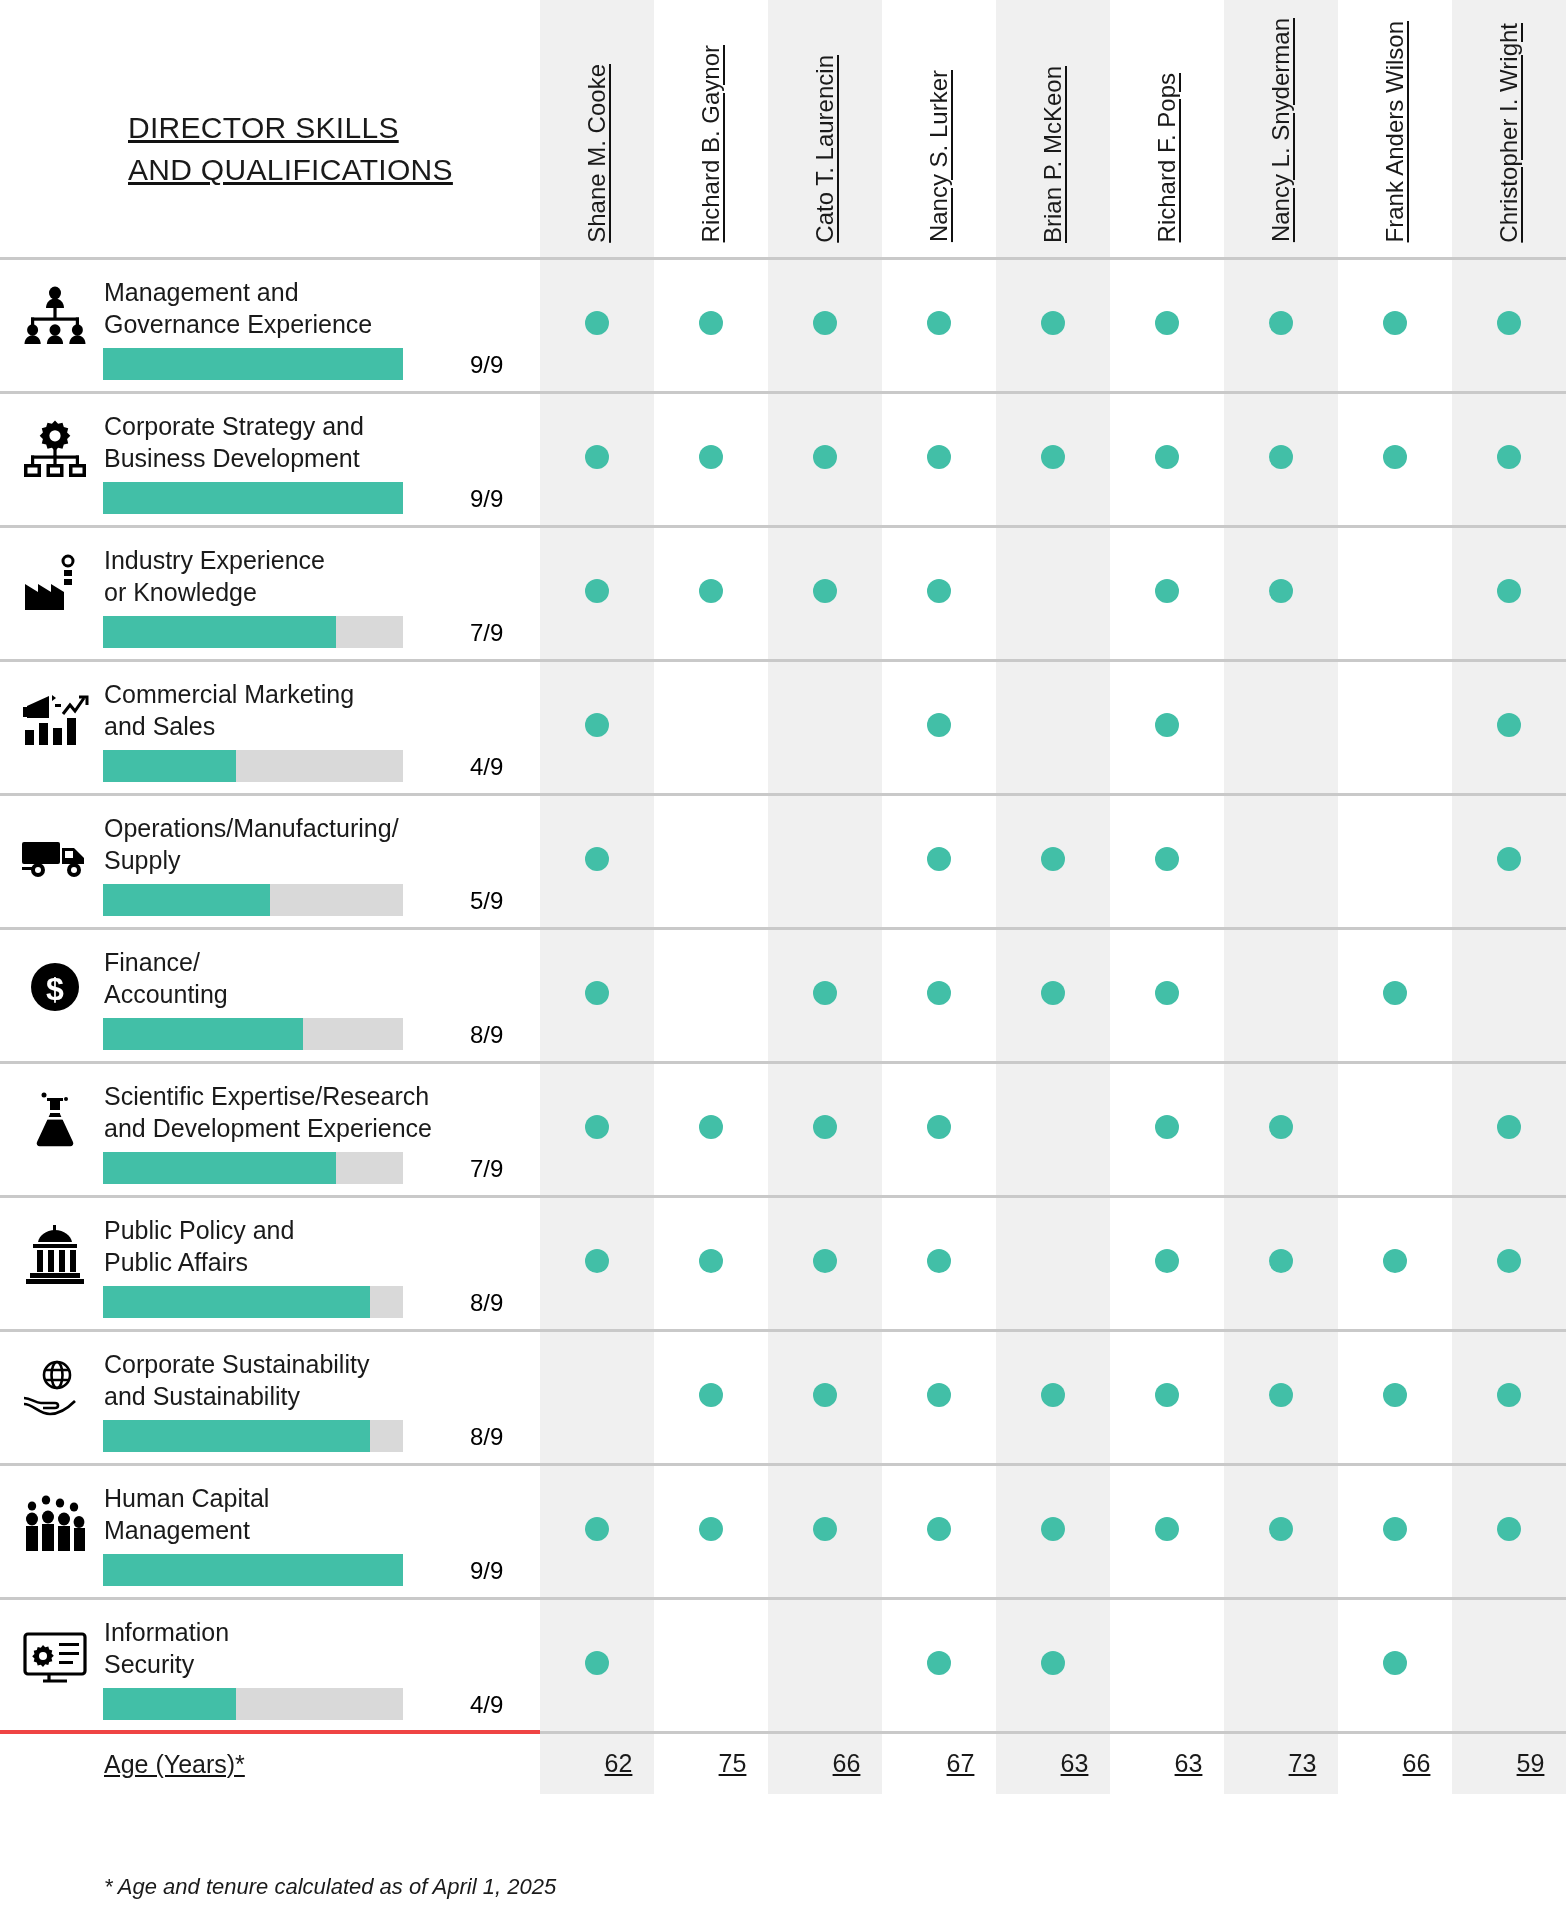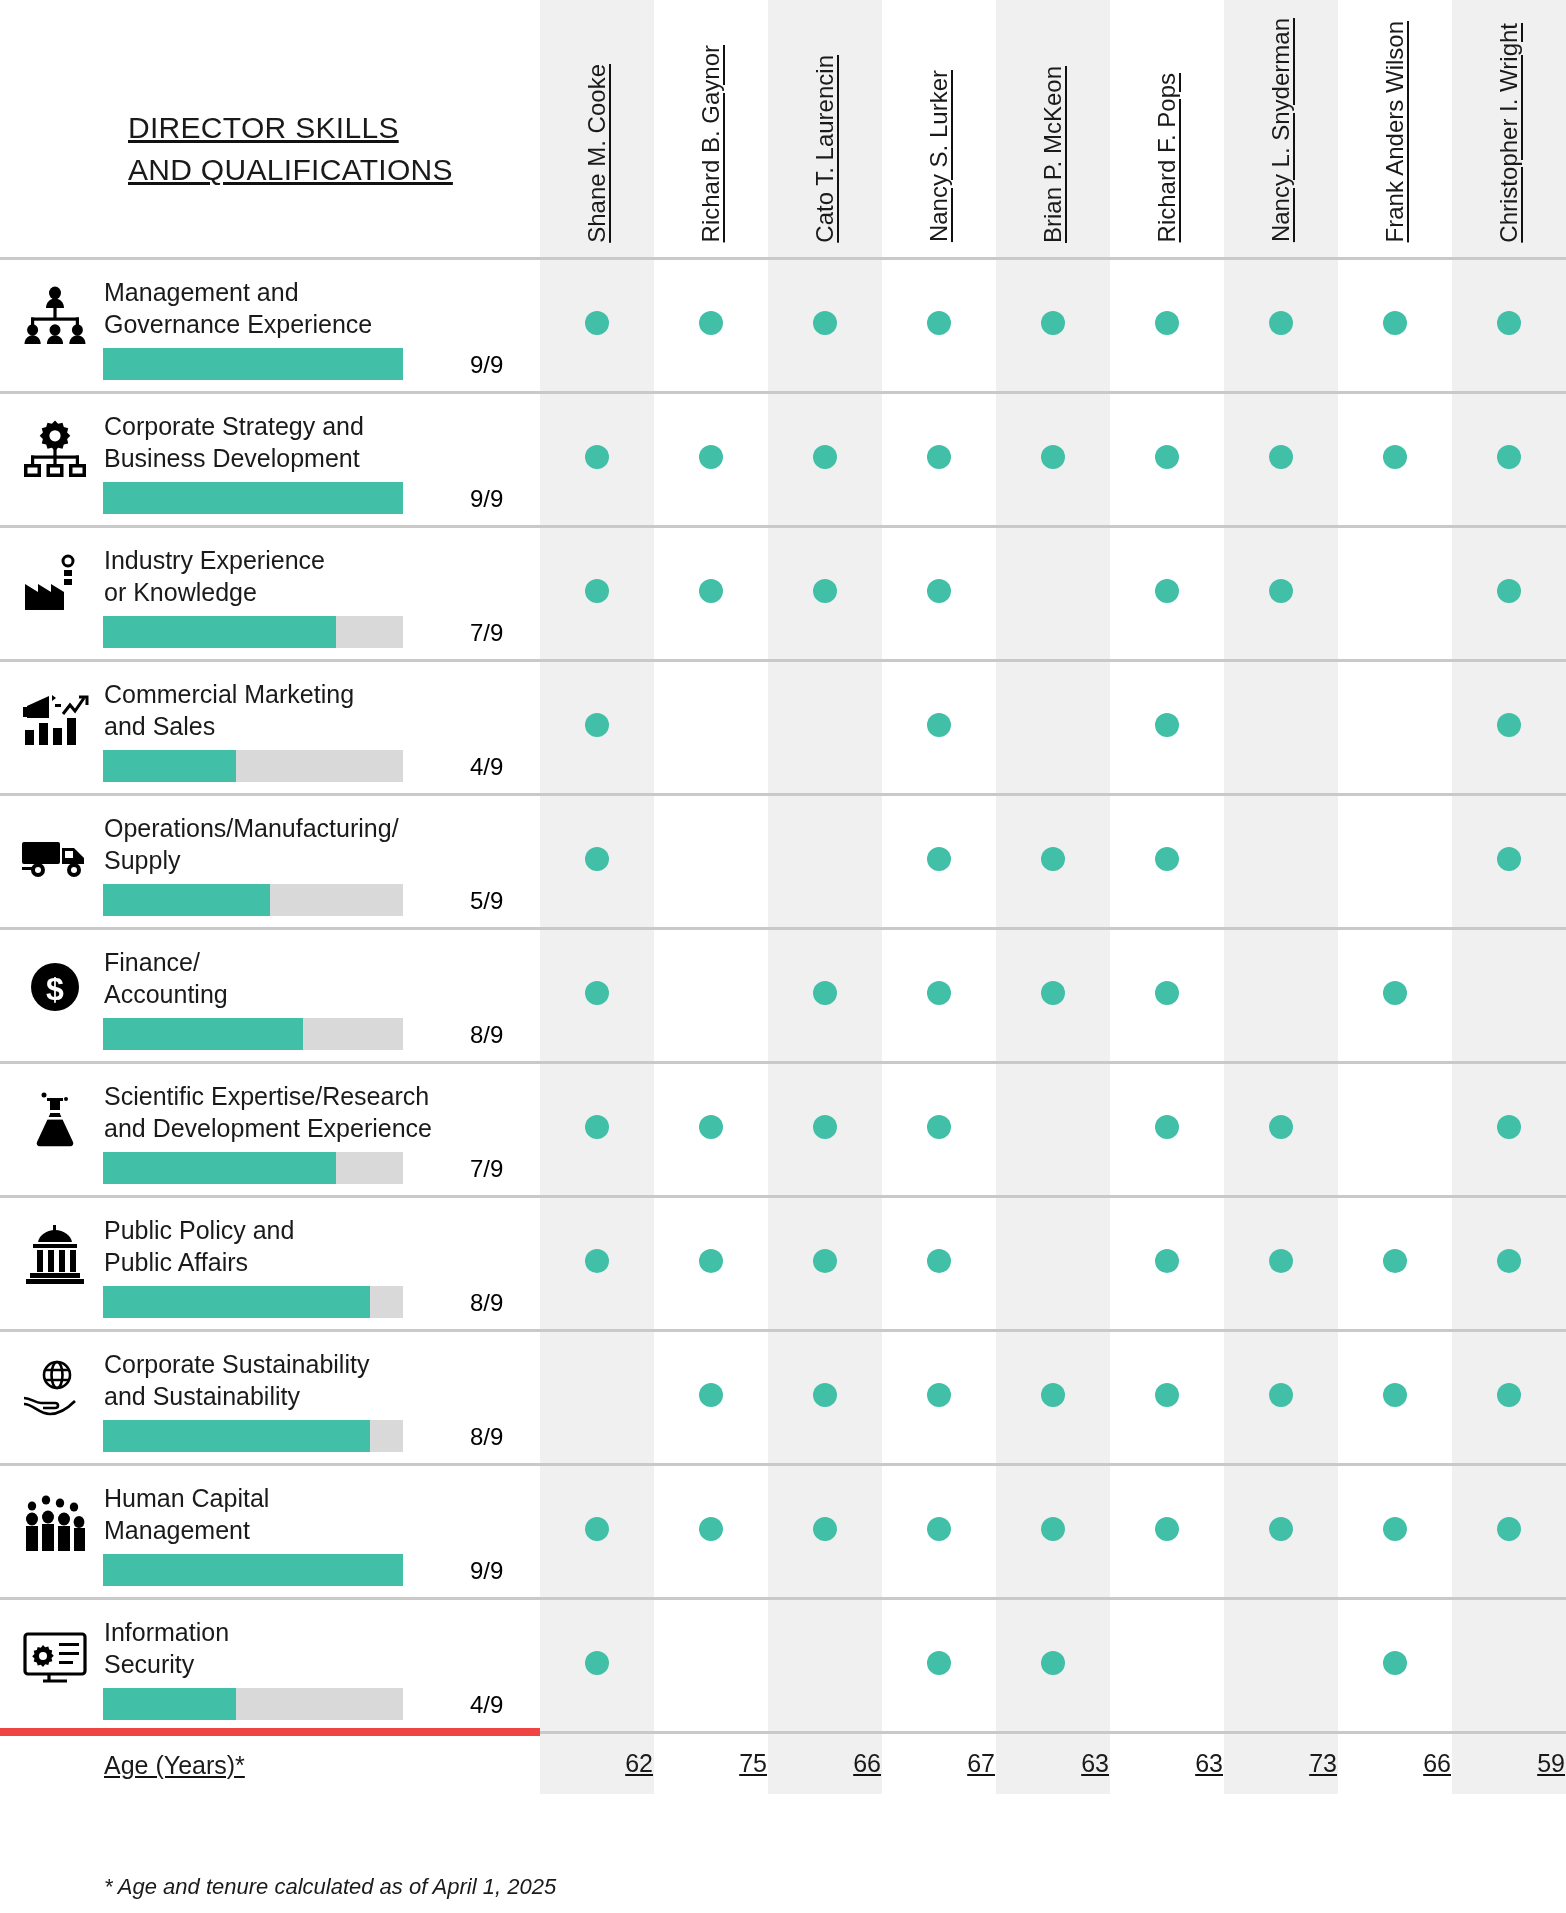--- a/index.html
+++ b/index.html
@@ -130,30 +130,30 @@
     display: inline-block;
     width: 24px;
     height: 24px;
     border-radius: 50%;
     background: #42bfa7;
   }
 
   
   tr.stat-row { height: 62px; }
   td.stat-label {
-    border-top: 8px solid #ef4444;
+    border-top: 4px solid #ef4444;
     background: #ffffff;
     padding: 0 0 0 104px;
     font-size: 25px;
     color: #1a1a1a;
     vertical-align: middle;
   }
   td.stat-val {
     border-top: 3px solid #c9c9c9;
-    text-align: right;
+    text-align: center;
     vertical-align: middle;
     font-size: 25px;
     color: #1a1a1a;
     padding-left: 44px;
   }
   td.stat-val.shade { background: #f0f0f0; }
   tr.stat-row.last td { border-bottom: 3px solid #c9c9c9; }
 
   
   .footnote {

